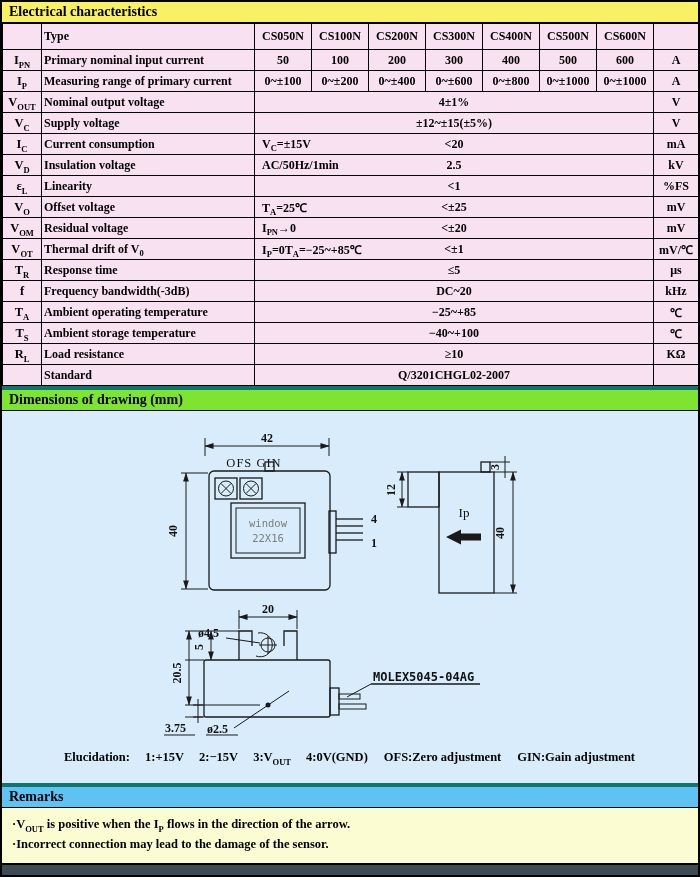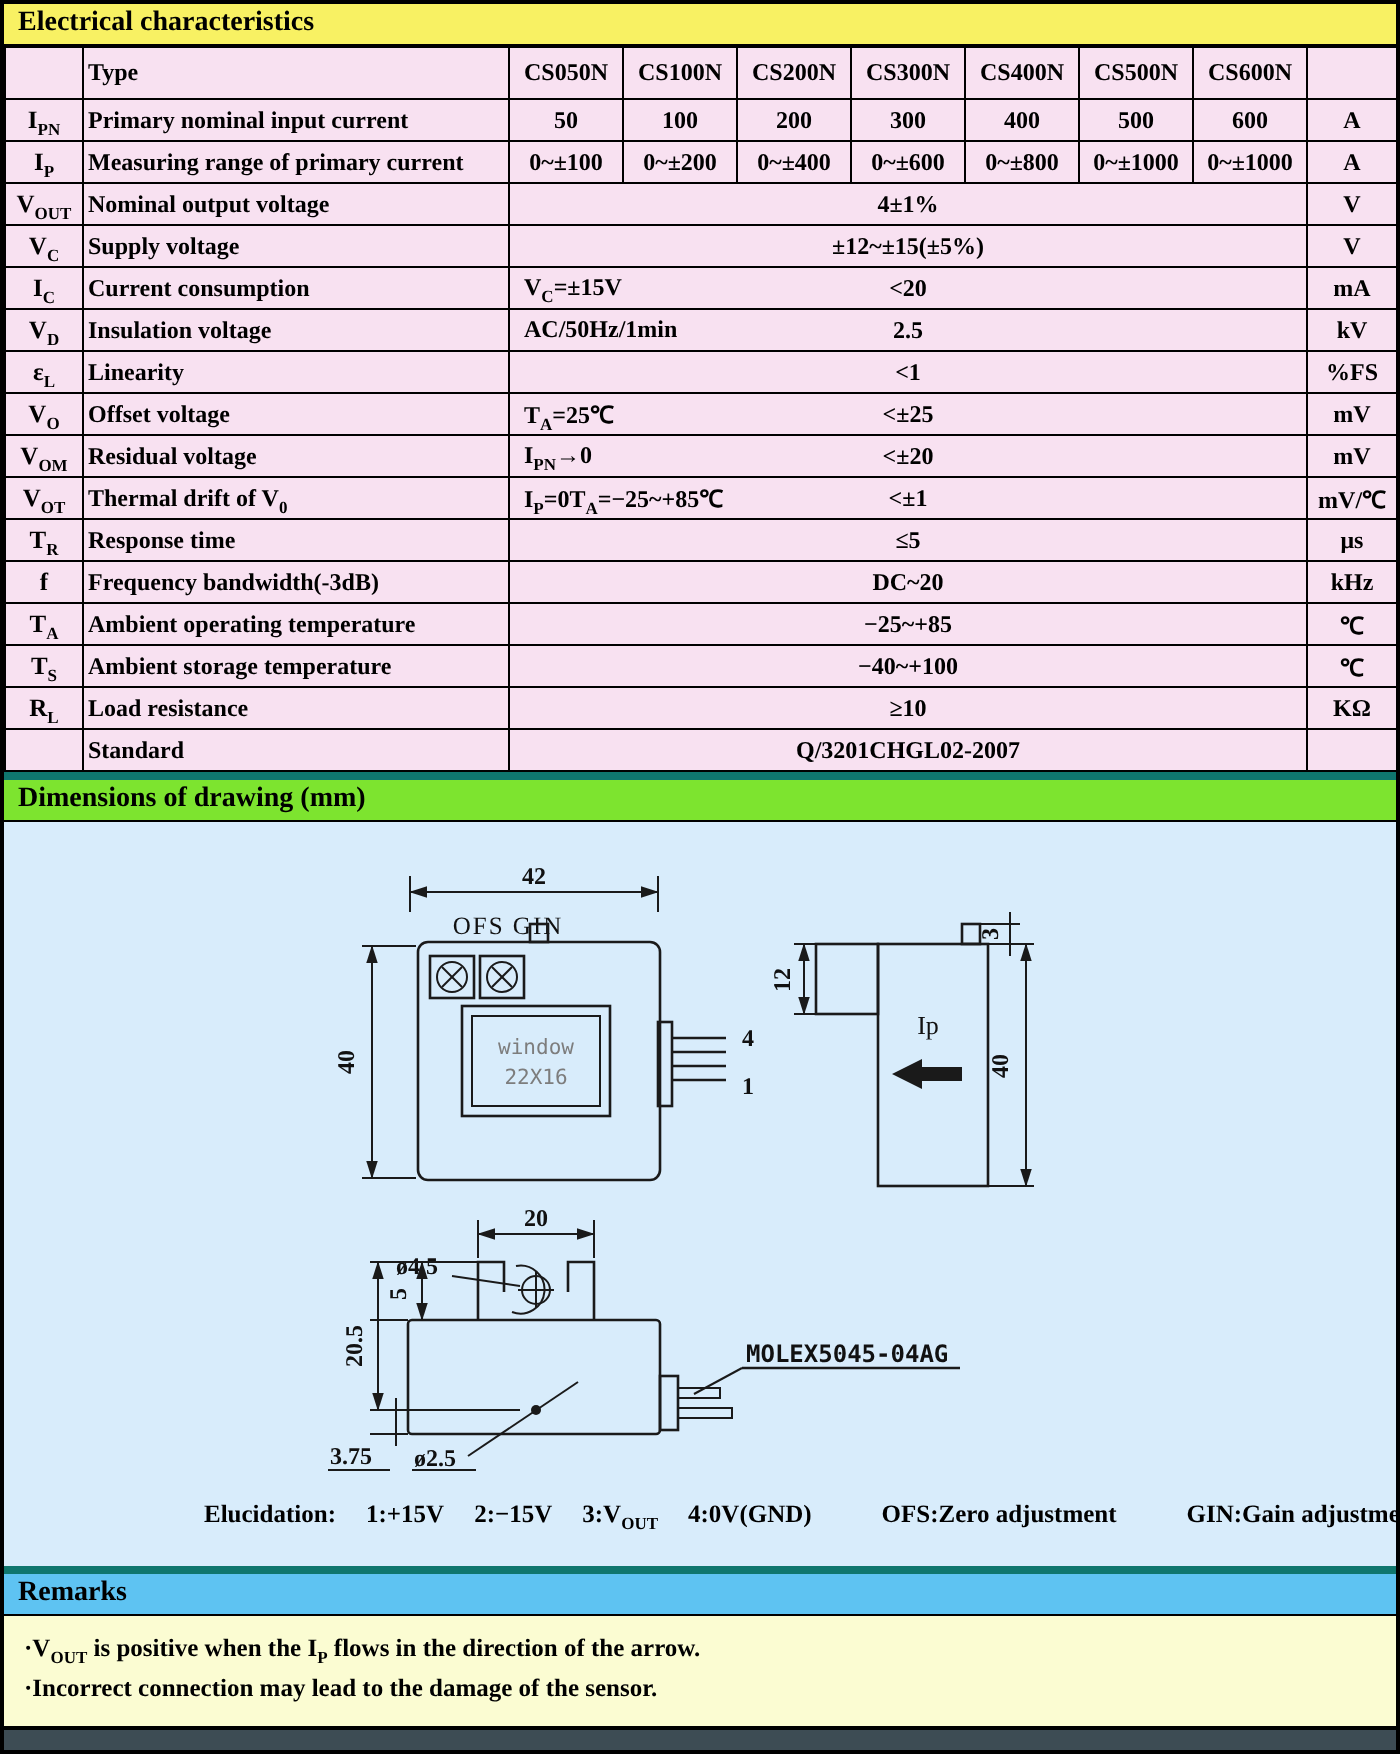--- a/index.html
+++ b/index.html
@@ -41,24 +41,24 @@
   .drawing svg{display:block;}
   .svg-shape{stroke:#1a1a1a;fill:none;stroke-width:1.3px;}
   .svg-thin{stroke:#1a1a1a;fill:none;stroke-width:1px;}
   .svg-fill{fill:#1a1a1a;stroke:none;}
   .svg-dimtext{font-family:"Liberation Serif",serif;font-size:12px;font-weight:bold;fill:#111;}
   .svg-label{font-family:"Liberation Serif",serif;font-size:12.5px;fill:#111;letter-spacing:1px;}
   .svg-ip{font-family:"Liberation Serif",serif;font-size:13px;fill:#111;}
   .svg-win{font-family:"DejaVu Sans Mono",monospace;font-size:10.5px;fill:var(--muted-text,#7d7d7d);}
   .svg-molex{font-family:"DejaVu Sans Mono",monospace;font-size:12px;font-weight:bold;fill:#111;}
   .elucidation{
-    display:flex;align-items:baseline;padding:4px 0 0 100px;column-gap:15px;
+    display:flex;align-items:baseline;padding:4px 0 0 62px;column-gap:15px;
     font-size:12.5px;font-weight:bold;white-space:nowrap;
   }
-  .elu-gap{margin-left:20px;}
+  .elu-gap{margin-left:1px;}
   
   .remarks{
     flex:0 0 auto;background:var(--remarks-yellow,#fbfcd2);box-sizing:border-box;
     padding:4px 10px 6px 10px;font-size:12.5px;font-weight:bold;
   }
   .remarks p{margin:5px 0;}
   .bottom-bar{flex:1 1 auto;min-height:5px;background:var(--bottom-bar,#3d4c54);border-top:2px solid #000;}
 </style>
 </head>
 <body>

